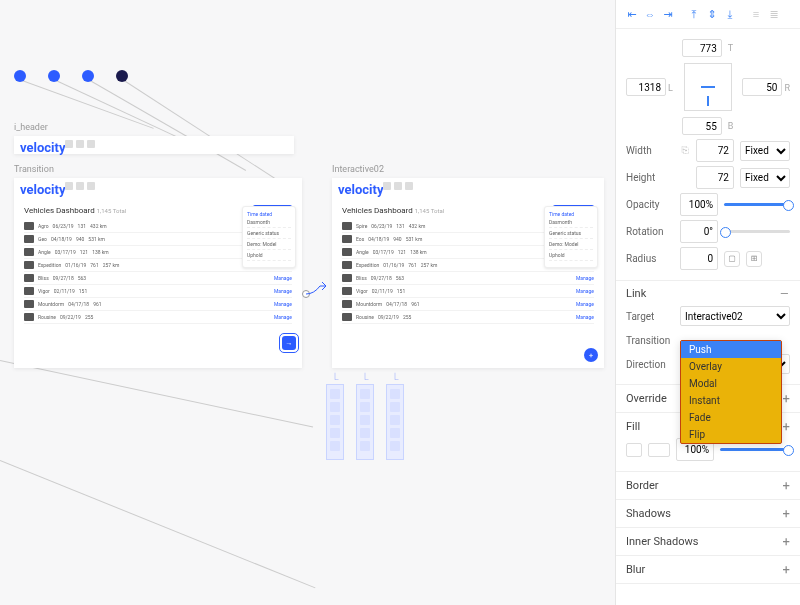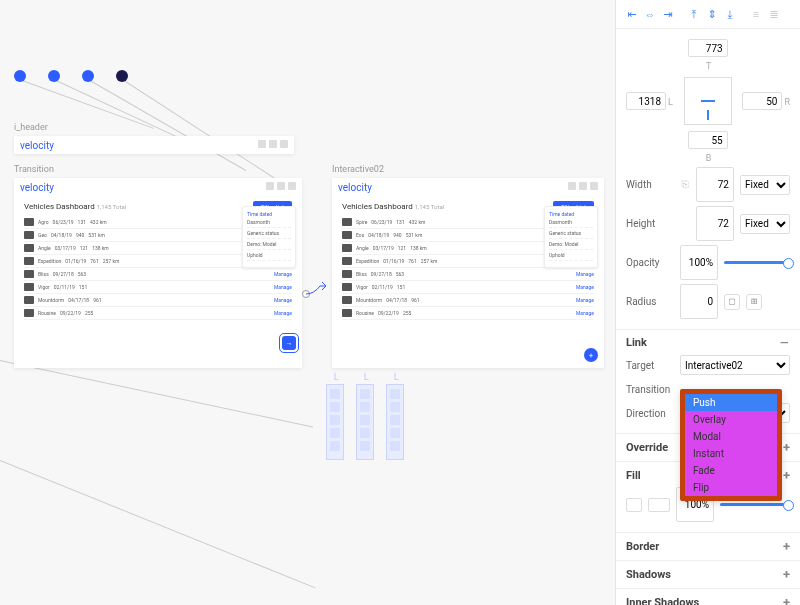--- a/index.html
+++ b/index.html
@@ -5,74 +5,74 @@
 *{box-sizing:border-box;margin:0;padding:0;font-family:-apple-system,BlinkMacSystemFont,"Segoe UI",Roboto,sans-serif}
 body{width:800px;height:605px;background:#f7f7f8;display:flex;overflow:hidden;font-size:10px;color:#333}
 .canvas{flex:1;position:relative;background:#f7f7f8;overflow:hidden}
 .sidebar{width:185px;background:#fff;border-left:1px solid #e5e5e5;display:flex;flex-direction:column;font-size:11px}
 .align-bar{display:flex;gap:2px;padding:6px 8px;border-bottom:1px solid #eee}
 .align-bar span{width:16px;height:16px;display:flex;align-items:center;justify-content:center;color:#3b82f6;cursor:pointer;font-size:11px}
 .align-bar span.dis{color:#ccc}
 .section{padding:6px 10px;border-bottom:1px solid #eee}
 .row{display:flex;align-items:center;gap:6px;margin-bottom:4px;min-height:20px}
 .row label{width:48px;color:#666;font-size:10px}
-.row input{width:42px;height:35px;border:1px solid #ddd;border-radius:2px;padding:0 4px;font-size:10px;text-align:right}
+.row input{width:42px;height:23px;border:1px solid #ddd;border-radius:2px;padding:0 4px;font-size:10px;text-align:right}
 .row input.w{width:38px}
 .row select{height:20px;border:1px solid #ddd;border-radius:2px;font-size:10px;background:#fff;flex:1;min-width:0}
 .constraint-box{width:48px;height:48px;border:1px solid #ddd;margin:2px auto;position:relative;background:#fff}
 .constraint-box::before,.constraint-box::after{content:"";position:absolute;background:#3b82f6}
 .constraint-box::before{left:50%;top:50%;width:14px;height:2px;transform:translate(-50%,-50%)}
 .constraint-box::after{left:50%;bottom:4px;width:2px;height:10px;transform:translateX(-50%)}
 .pos-grid{display:grid;grid-template-columns:auto auto auto;gap:4px;align-items:center;justify-content:space-between;padding:4px 0}
 .pos-grid input{width:40px;height:18px;border:1px solid #ddd;border-radius:2px;font-size:10px;text-align:right;padding:0 4px}
 .suffix{font-size:9px;color:#aaa;margin-left:2px}
 .toggle{display:flex;border:1px solid #ddd;border-radius:3px;overflow:hidden;flex:1}
 .toggle span{flex:1;text-align:center;padding:2px 4px;font-size:10px;cursor:pointer}
 .toggle span.act{color:#3b82f6}
 .toggle span.inact{color:#bbb}
 .slider{flex:1;height:3px;background:linear-gradient(to right,#3b82f6 0 100%,#ddd 0);position:relative;border-radius:2px}
 .slider::after{content:"";position:absolute;right:-4px;top:-3px;width:9px;height:9px;border-radius:50%;background:#fff;border:1px solid #3b82f6}
 .slider.zero{background:#ddd}
 .slider.zero::after{right:auto;left:-4px}
 .icon-btn{width:16px;height:16px;border:1px solid #ddd;border-radius:3px;display:flex;align-items:center;justify-content:center;font-size:8px;color:#888}
 .dropdown{position:relative;flex:1}
-.dropdown-menu{position:absolute;top:0;left:0;right:8px;background:#d946ef;border:5px solid #c2410c;border-radius:2px;z-index:100;box-shadow:0 2px 8px rgba(0,0,0,.15)}
+.dropdown-menu{position:absolute;top:0;left:0;right:8px;background:#eab308;border:1px solid #c2410c;border-radius:2px;z-index:100;box-shadow:0 2px 8px rgba(0,0,0,.15)}
 .dropdown-menu div{padding:3px 8px;font-size:10px;cursor:pointer}
 .dropdown-menu div.sel{background:#3b82f6;color:#fff}
-.sec-head{display:flex;justify-content:space-between;align-items:center;font-size:11px;font-weight:700;color:#444;cursor:pointer}
+.sec-head{display:flex;justify-content:space-between;align-items:center;font-size:11px;font-weight:400;color:#444;cursor:pointer}
 .sec-head span.plus{color:#888;font-size:13px}
 .swatch{width:16px;height:14px;border:1px solid #ddd;border-radius:2px;background:#fff}
 .lock{width:10px;height:22px;display:flex;align-items:center;justify-content:center;color:#bbb;font-size:9px}
 
 
 .artboard{position:absolute;background:#fff;box-shadow:0 1px 4px rgba(0,0,0,.08)}
 .ab-label{position:absolute;top:-14px;left:0;font-size:9px;color:#999}
 .circ{width:12px;height:12px;border-radius:50%;position:absolute;display:flex;align-items:center;justify-content:center;color:#fff;font-size:6px}
 .circ.blue{background:#2d5cff}
 .circ.dark{background:#1a1a4d}
 .line{position:absolute;background:#ccc;height:1px;transform-origin:left center}
-.mini-header{padding:4px 6px;font-size:10px;color:#2d5cff;font-weight:400;display:flex;justify-content:space-between}
+.mini-header{padding:4px 6px;font-size:13px;color:#2d5cff;font-weight:700;display:flex;justify-content:flex-start}
 .mini-header .ico{display:flex;gap:3px}
 .mini-header .ico span{width:8px;height:8px;background:#ddd;border-radius:1px}
 .dash-title{padding:4px 10px 2px;font-size:8px;color:#333;display:flex;justify-content:space-between;align-items:center}
 .dash-title .btn{background:#2d5cff;color:#fff;font-size:6px;padding:2px 8px;border-radius:2px}
 .dash-table{padding:2px 10px}
 .drow{display:flex;align-items:center;gap:4px;font-size:5px;color:#666;border-bottom:1px solid #f2f2f2;padding:2px 0}
 .drow .img{width:10px;height:8px;background:#555;border-radius:1px}
 .drow .manage{color:#2d5cff;margin-left:auto;font-size:5px}
 .panel{position:absolute;background:#fff;border:1px solid #eee;border-radius:3px;width:54px;padding:4px;font-size:5px;color:#666;box-shadow:0 1px 3px rgba(0,0,0,.1)}
 .panel .pl{margin:2px 0;border-bottom:1px dashed #eee;padding-bottom:2px}
 .hotspot{position:absolute;width:14px;height:14px;background:#2d5cff;border-radius:3px;display:flex;align-items:center;justify-content:center;color:#fff;font-size:7px}
 .hotspot::after{content:"";position:absolute;inset:-3px;border:1px solid #2d5cff;border-radius:5px}
 .con-dot{position:absolute;width:8px;height:8px;border:1px solid #999;border-radius:50%;background:#fff}
 .fab{position:absolute;width:14px;height:14px;border-radius:50%;background:#2d5cff;color:#fff;display:flex;align-items:center;justify-content:center;font-size:8px}
 .strip{position:absolute;background:#e8ecff;border:1px solid #c9d4ff;display:flex;flex-direction:column;align-items:center;gap:3px;padding:4px 2px}
 .strip span{width:10px;height:10px;background:#d9e0ff;border-radius:1px}
 .strip-lbl{position:absolute;top:-12px;font-size:7px;color:#4d6dff}
-.col-c{display:flex;flex-direction:column;gap:4px;align-items:center}
+.col-c{display:flex;flex-direction:row;gap:4px;align-items:center}
 .sec-min{width:10px;color:#888}
 </style>
 </head>
 <body>
 
 <div class="canvas">
 
   <div class="line" style="left:22px;top:80px;width:140px;transform:rotate(20deg)"></div>
   <div class="line" style="left:56px;top:80px;width:160px;transform:rotate(25deg)"></div>
   <div class="line" style="left:90px;top:80px;width:180px;transform:rotate(30deg)"></div>
@@ -345,20 +345,25 @@
       <div class="lock"></div>
       <input class="w" value="72" style="">
       <select><option>Fixed</option></select>
     </div>
     <div class="row">
       <label>Opacity</label>
       <input class="w" value="100%" style="">
       <div class="slider"></div>
     </div>
     <div class="row">
+      <label>Rotation</label>
+      <input class="w" value="0°" style="">
+      <div class="slider zero"></div>
+    </div>
+    <div class="row">
       <label>Radius</label>
       <input class="w" value="0" style="">
       <div class="icon-btn">▢</div>
       <div class="icon-btn">⊞</div>
     </div>
   </div>
 
   <div class="section">
     <div class="sec-head">
         <span>Link</span>

